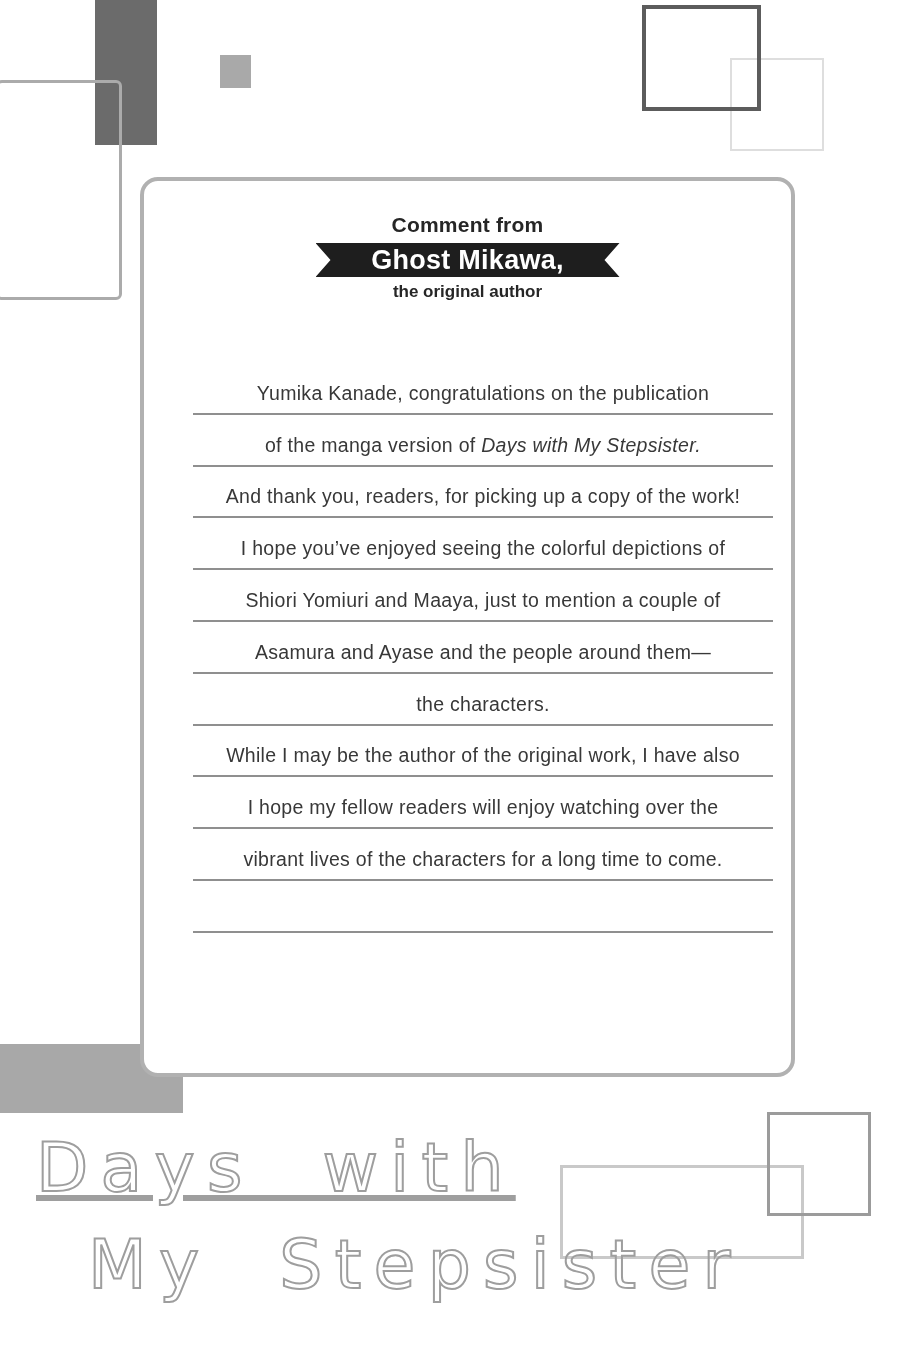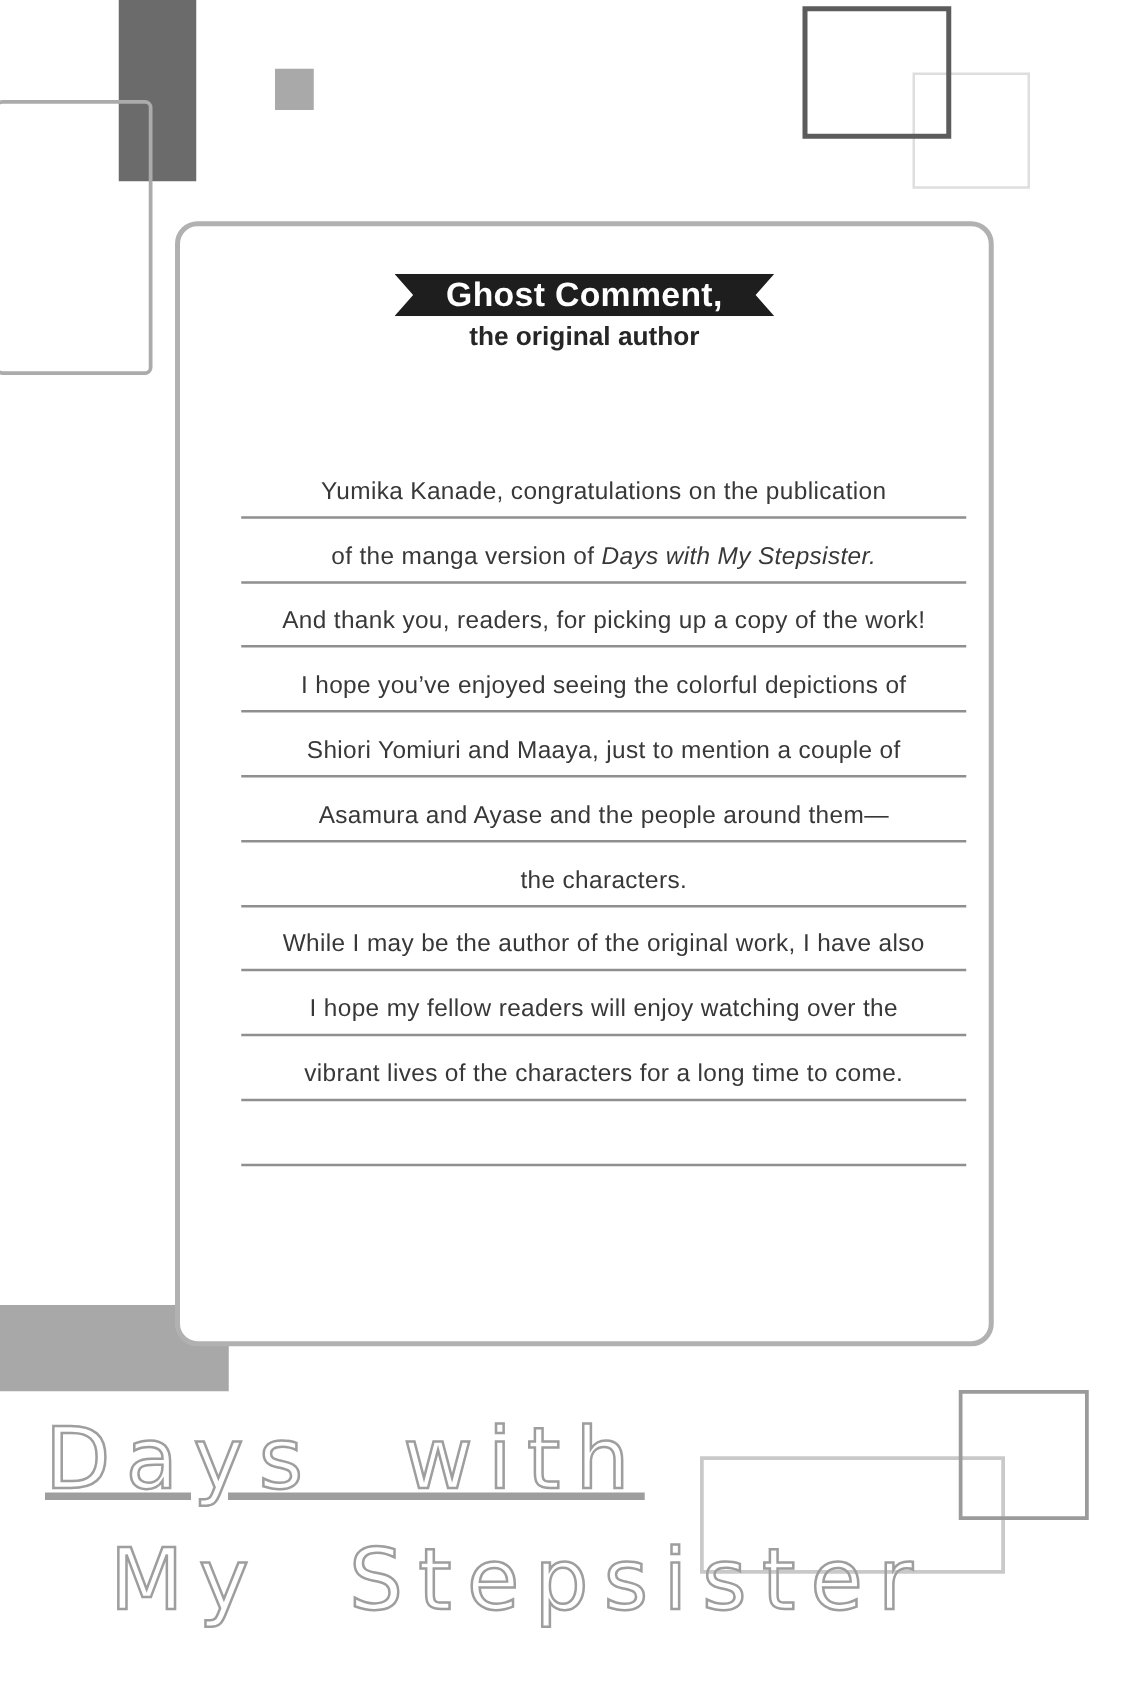--- a/index.html
+++ b/index.html
@@ -56,21 +56,21 @@
     width:304px;height:34px;margin:6px auto 0 auto;
     background:var(--c-ribbon-bg,#1e1e1e);
     clip-path:polygon(0 0,100% 0,calc(100% - 15px) 50%,100% 100%,0 100%,15px 50%);
     display:flex;align-items:center;justify-content:center;
   }
   .ribbon-label{
     color:var(--c-ribbon-text,#ffffff);
     font-size:27px;font-weight:bold;letter-spacing:0.01em;
   }
   .header-subtitle{
-    margin-top:5px;font-size:21px;font-weight:bold;color:#262626;
+    margin-top:5px;font-size:17px;font-weight:bold;color:#262626;
   }
 
   
   .letter{left:193px;top:363px;width:580px;}
   .row{
     height:51.8px;
     border-bottom:2px solid var(--c-rule,#8f8f8f);
     display:flex;align-items:flex-end;justify-content:center;
     box-sizing:border-box;
     padding-bottom:9px;
@@ -102,22 +102,23 @@
 <div class="abs deco-dark-rect"></div>
 <div class="abs deco-small-square"></div>
 <div class="abs deco-outline-rect-top-left"></div>
 <div class="abs deco-outline-square-light"></div>
 <div class="abs deco-outline-square-dark"></div>
 <div class="abs deco-gray-bar"></div>
 
 <div class="abs comment-box"></div>
 
 <div class="abs comment-header">
+  <div class="header-kicker">Comment from</div>
   <div class="author-ribbon">
-    <span class="ribbon-label">Ghost Comment,</span>
+    <span class="ribbon-label">Ghost Mikawa,</span>
   </div>
   <div class="header-subtitle">the original author</div>
 </div>
 
 <div class="abs letter">
   <div class="row">
     <span class="line-text">Yumika Kanade, congratulations on the publication</span>
   </div>
   <div class="row">
     <span class="line-text"><span>of the manga version of </span><span class="italic">Days with My Stepsister.</span></span>

